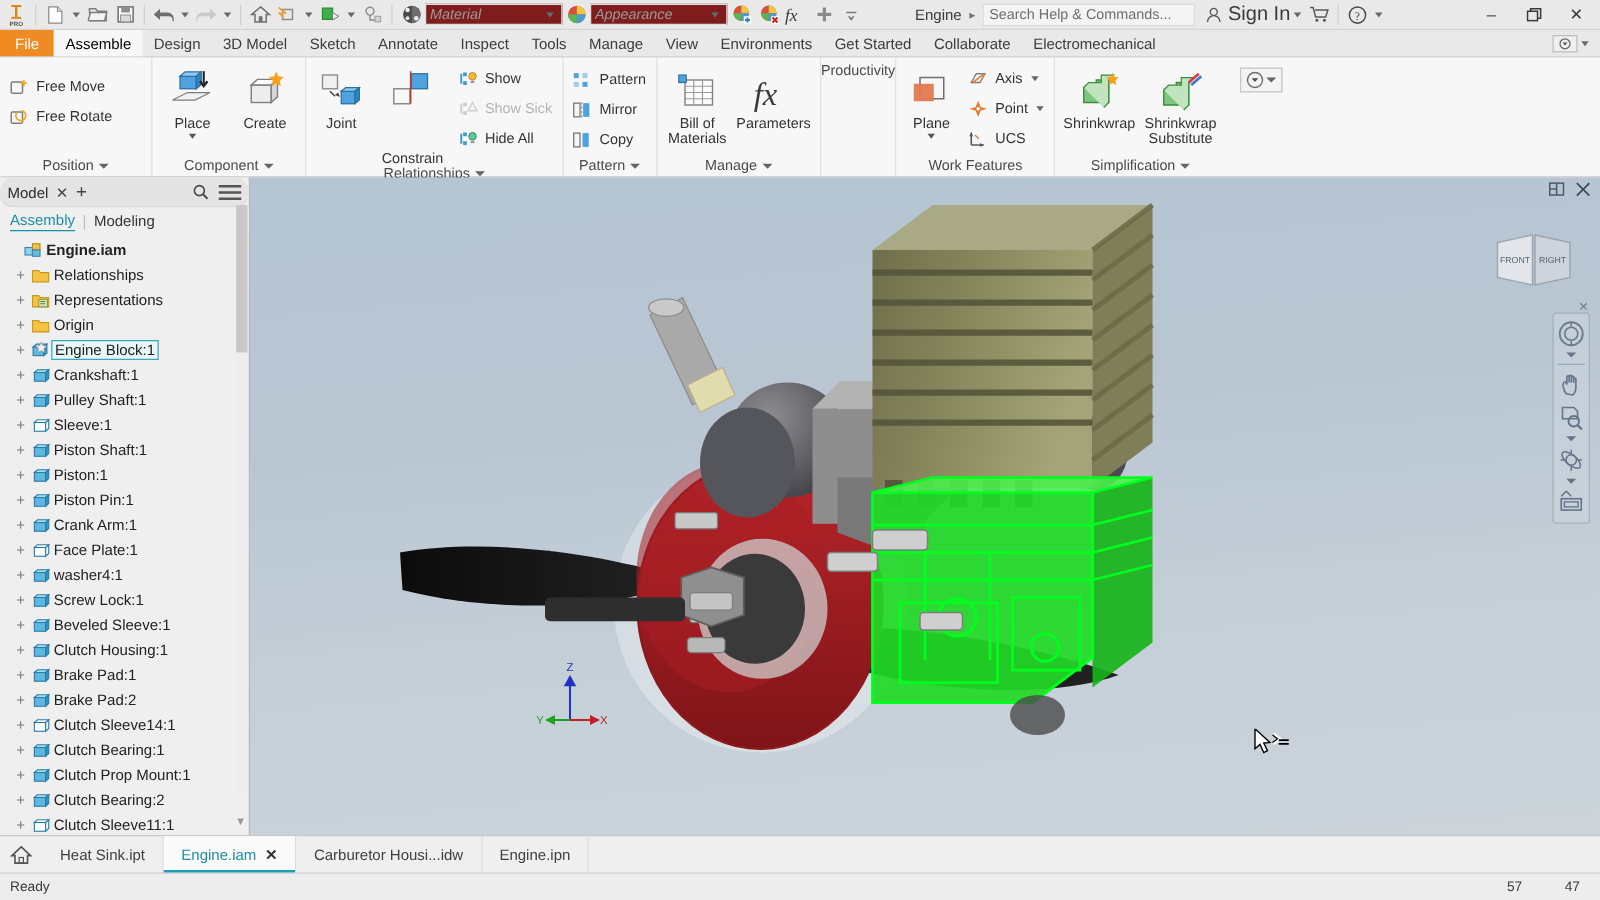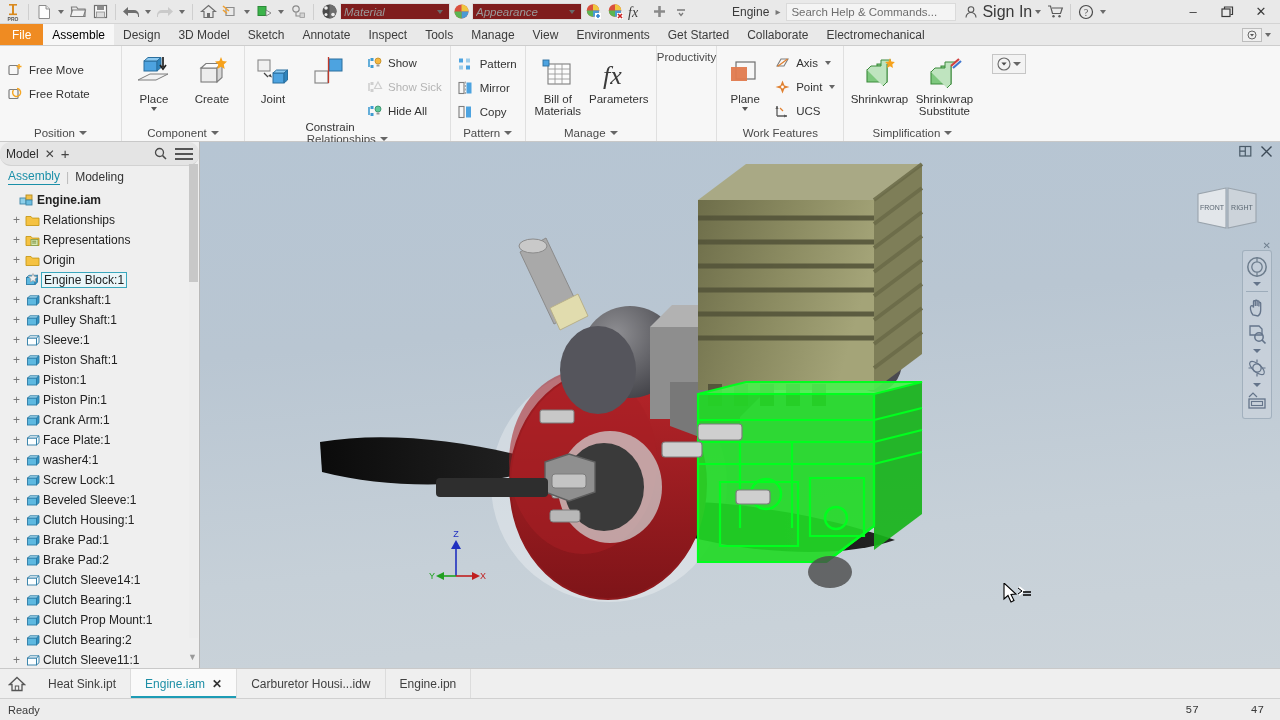--- a/index.html
+++ b/index.html
@@ -140,21 +140,21 @@
   .dtab { display:flex; align-items:center; gap:7px; padding:0 14px; font-size:12px; color:#404040;
           border-right:1px solid #dcdcdc; white-space:nowrap; position:relative; }
   .dtab.active { background:#fafafa; color:#1e8fa6; }
   .dtab.active::after { content:""; position:absolute; left:0; right:0; bottom:0; height:2px;
                         background:#1e9cb5; }
   .dtab .tx { font-size:12px; color:#333; font-weight:bold; }
 
   
   .status { height:22px; flex:0 0 22px; background:#ededed; border-top:1px solid #d0d0d0;
             display:flex; align-items:center; padding:0 8px; font-size:11px; color:#3a3a3a; }
-  .status .right { margin-left:auto; display:flex; align-items:center; gap:52px; padding-right:8px;font-family:Liberation Mono, monospace;}
+  .status .right { margin-left:auto; display:flex; align-items:center; gap:34px; padding-right:8px;}
   .hamburger { width:18px; height:12px; display:flex; flex-direction:column; justify-content:space-between;}
   .hamburger i { display:block; height:2px; background:#555; }
 </style>
 </head>
 <body>
 
 <div class="app">
 
   <div class="qat">
     <div class="qat-ico">

